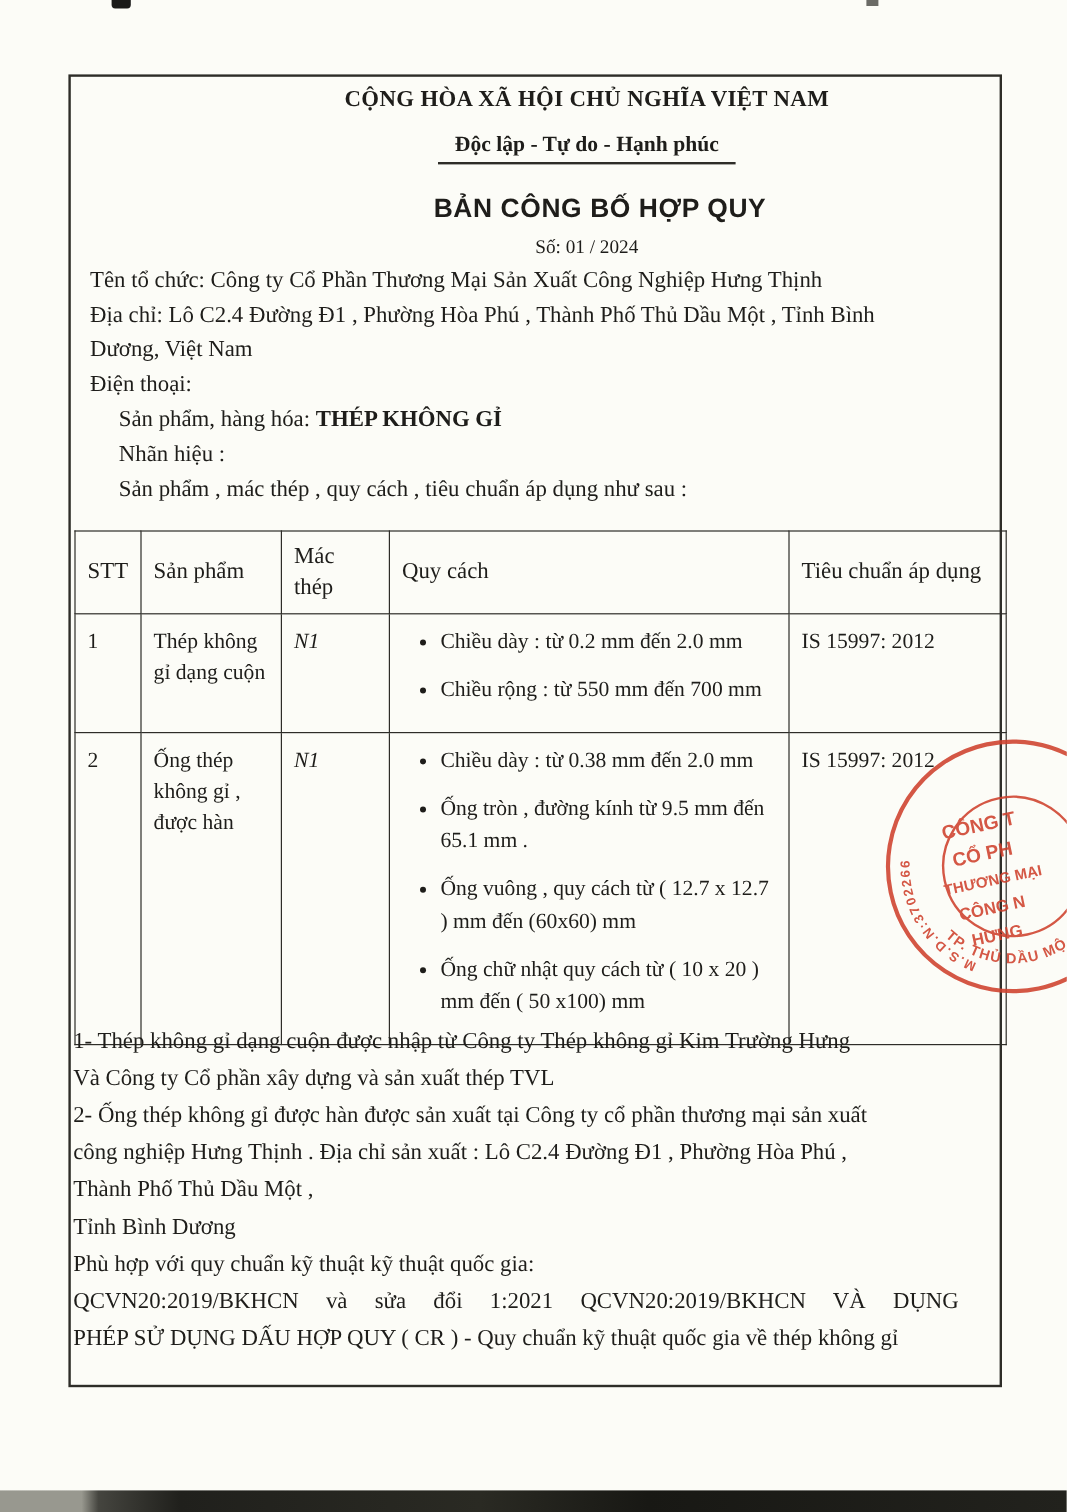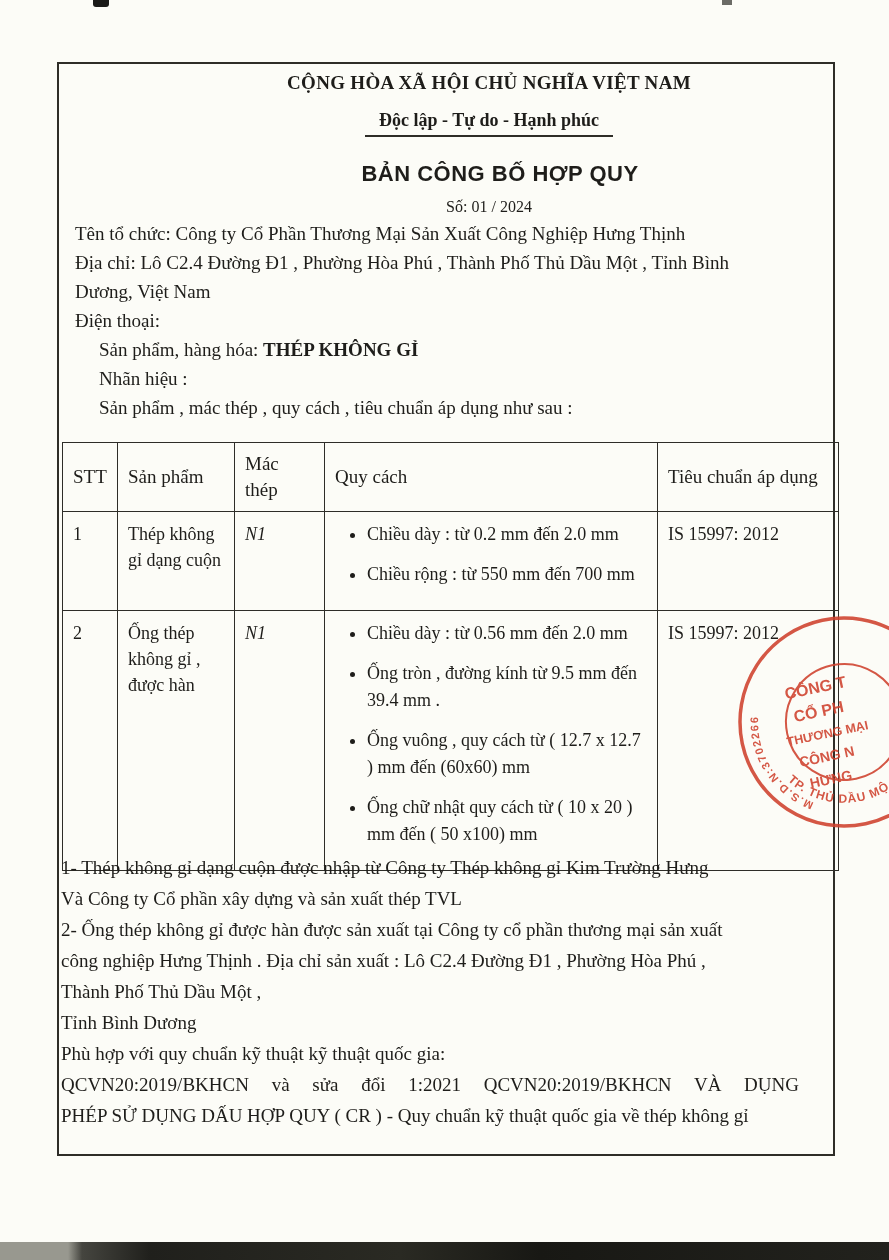--- a/index.html
+++ b/index.html
@@ -130,22 +130,22 @@
         </ul>
       </td>
       <td>IS 15997: 2012</td>
     </tr>
     <tr class="row-2">
       <td class="td-stt">2</td>
       <td class="td-product">Ống thép không gỉ , được hàn</td>
       <td class="td-grade">N1</td>
       <td class="td-specs">
         <ul class="spec-list">
-          <li>Chiều dày : từ 0.56 mm đến 2.0 mm</li>
-          <li>Ống tròn , đường kính từ 9.5 mm đến 39.4 mm .</li>
+          <li>Chiều dày : từ 0.38 mm đến 2.0 mm</li>
+          <li>Ống tròn , đường kính từ 9.5 mm đến 65.1 mm .</li>
           <li>Ống vuông , quy cách từ ( 12.7 x 12.7 ) mm đến (60x60) mm</li>
           <li>Ống chữ nhật quy cách từ ( 10 x 20 ) mm đến ( 50 x100) mm</li>
         </ul>
       </td>
       <td>IS 15997: 2012</td>
     </tr>
   </tbody>
 </table>
 
 <div class="notes-block">

